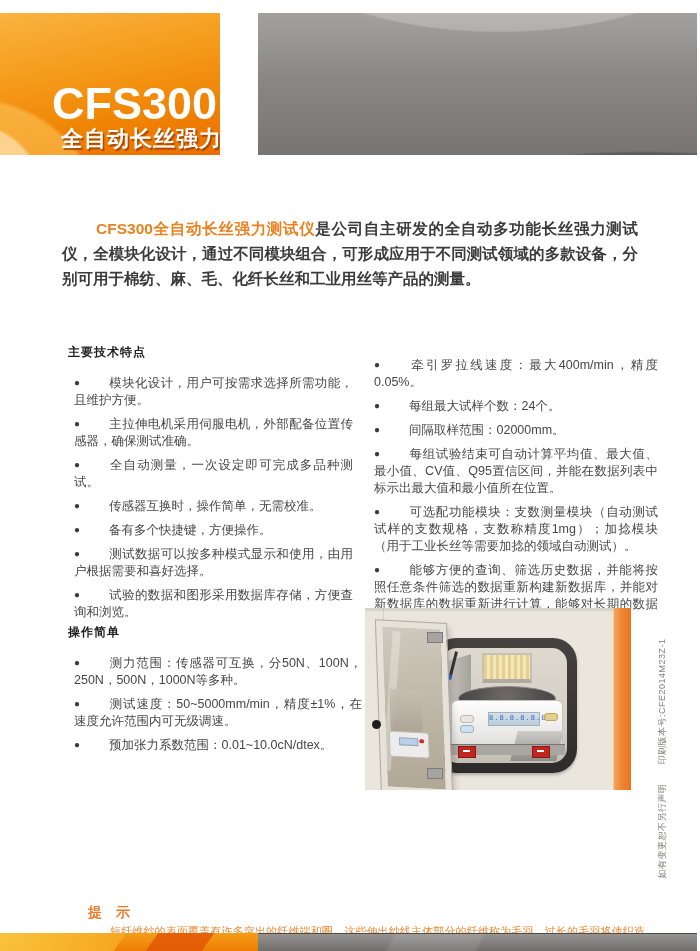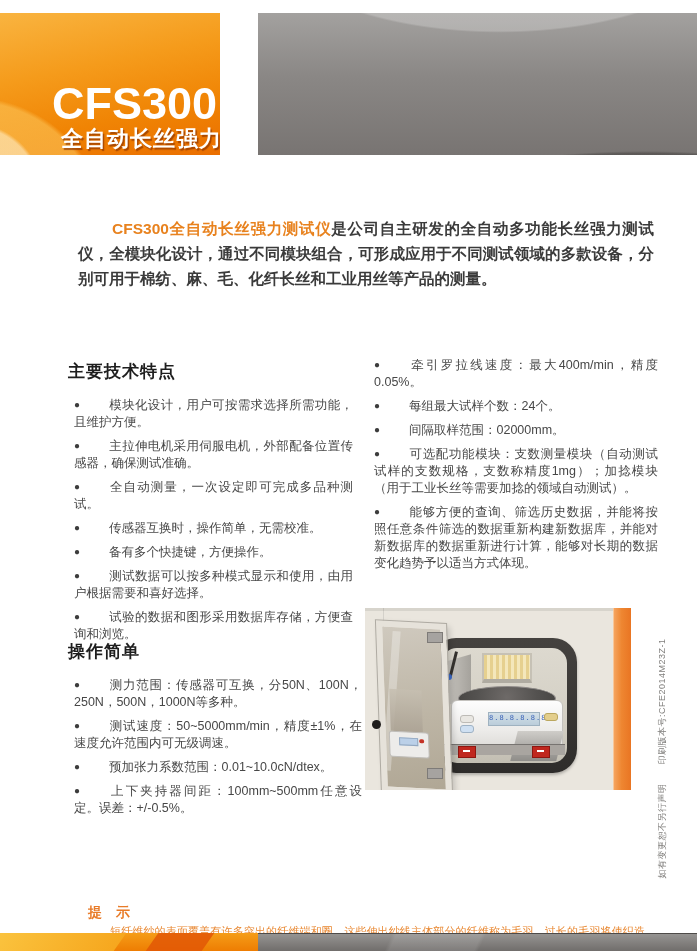--- a/index.html
+++ b/index.html
@@ -18,31 +18,31 @@
       radial-gradient(120% 150% at 12% 185%, rgba(40,36,34,0.35) 55%, rgba(40,36,34,0) 56%),
       radial-gradient(140% 160% at 88% 190%, rgba(30,28,26,0.30) 57%, rgba(30,28,26,0) 58%),
       radial-gradient(100% 130% at 55% -55%, rgba(255,255,255,0.22) 52%, rgba(255,255,255,0) 53%),
       linear-gradient(180deg,#A3A19F 0%,#8A8785 45%,#787472 100%);}
   .title{position:absolute;right:3px;top:68px;width:100%;text-align:right;
     font-size:45px;font-weight:bold;color:#fff;line-height:1;letter-spacing:0;}
   .subtitle{position:absolute;left:61px;bottom:1px;font-size:22px;font-weight:bold;color:#fff;
     letter-spacing:1px;text-shadow:1.5px 2px 1px rgba(130,45,0,0.65);white-space:nowrap;}
 
   
-  .intro{position:absolute;left:78px;top:216px;width:576px;margin:0;
+  .intro{position:absolute;left:62px;top:216px;width:576px;margin:0;
     font-size:15.5px;font-weight:bold;line-height:25px;color:#3B3B3B;
     text-align:justify;text-indent:2.2em;}
   .intro .lead{color:#E8821E;}
 
   
   ul.blist{margin:0;padding:0;list-style:none;font-size:12.5px;line-height:17px;color:#474747;
     text-align:justify;}
   ul.blist li{margin:6px;}
   .blt{display:inline-block;width:35px;font-size:10px;vertical-align:1px;color:#3c3c3c;}
-  h3.sec{margin:16px 0 13px 0;font-size:17px;font-weight:bold;color:#1e1e1e;letter-spacing:1px;}
+  h3.sec{margin:0 0 13px 0;font-size:12px;font-weight:bold;color:#1e1e1e;letter-spacing:1px;}
 
   .features-left{position:absolute;left:68px;top:344px;width:291px;}
   .features-right{position:absolute;left:368px;top:350px;width:296px;}
   .specs{position:absolute;left:68px;top:624px;width:300px;}
 
   
   .photo{position:absolute;left:365px;top:608px;width:266px;height:182px;margin:0;
     background:#EAE6DE;overflow:hidden;}
   .photo *{position:absolute;}
   .ph-topline{left:0;top:0;width:100%;height:3px;background:rgba(0,0,0,0.08);}
@@ -140,31 +140,31 @@
         <li><span class="blt">●</span>备有多个快捷键，方便操作。</li>
         <li><span class="blt">●</span>测试数据可以按多种模式显示和使用，由用户根据需要和喜好选择。</li>
         <li><span class="blt">●</span>试验的数据和图形采用数据库存储，方便查询和浏览。</li>
       </ul>
   </section>
 
   <ul class="blist features-right">
       <li><span class="blt">●</span>牵引罗拉线速度：最大400m/min，精度0.05%。</li>
       <li><span class="blt">●</span>每组最大试样个数：24个。</li>
       <li><span class="blt">●</span>间隔取样范围：02000mm。</li>
+      <li><span class="blt">●</span>每组试验结束可自动计算平均值、最大值、最小值、CV值、Q95置信区间，并能在数据列表中标示出最大值和最小值所在位置。</li>
       <li><span class="blt">●</span>可选配功能模块：支数测量模块（自动测试试样的支数规格，支数称精度1mg）；加捻模块（用于工业长丝等需要加捻的领域自动测试）。</li>
       <li><span class="blt">●</span>能够方便的查询、筛选历史数据，并能将按照任意条件筛选的数据重新构建新数据库，并能对新数据库的数据重新进行计算，能够对长期的数据变化趋势予以适当方式体现。</li>
     </ul>
 
   <section class="specs">
     <h3 class="sec">操作简单</h3>
     <ul class="blist">
         <li><span class="blt">●</span>测力范围：传感器可互换，分50N、100N，250N，500N，1000N等多种。</li>
         <li><span class="blt">●</span>测试速度：50~5000mm/min，精度±1%，在速度允许范围内可无级调速。</li>
         <li><span class="blt">●</span>预加张力系数范围：0.01~10.0cN/dtex。</li>
-        <li><span class="blt">●</span>上下夹持器间距：100mm~500mm任意设定。误差：+/-0.5%。</li>
       </ul>
   </section>
 
   <figure class="photo">
     <div class="ph-topline"></div>
     <div class="ph-seam"></div>
     <div class="ph-strip"></div>
 
     <div class="ph-chamber">
       <div class="ph-inner">

